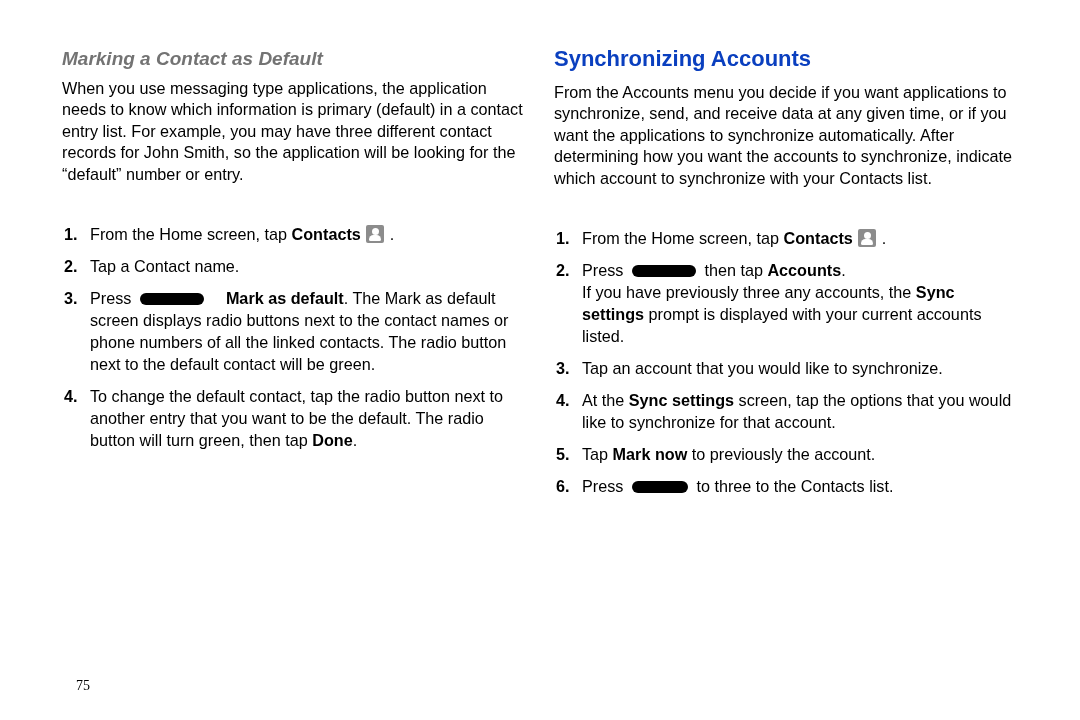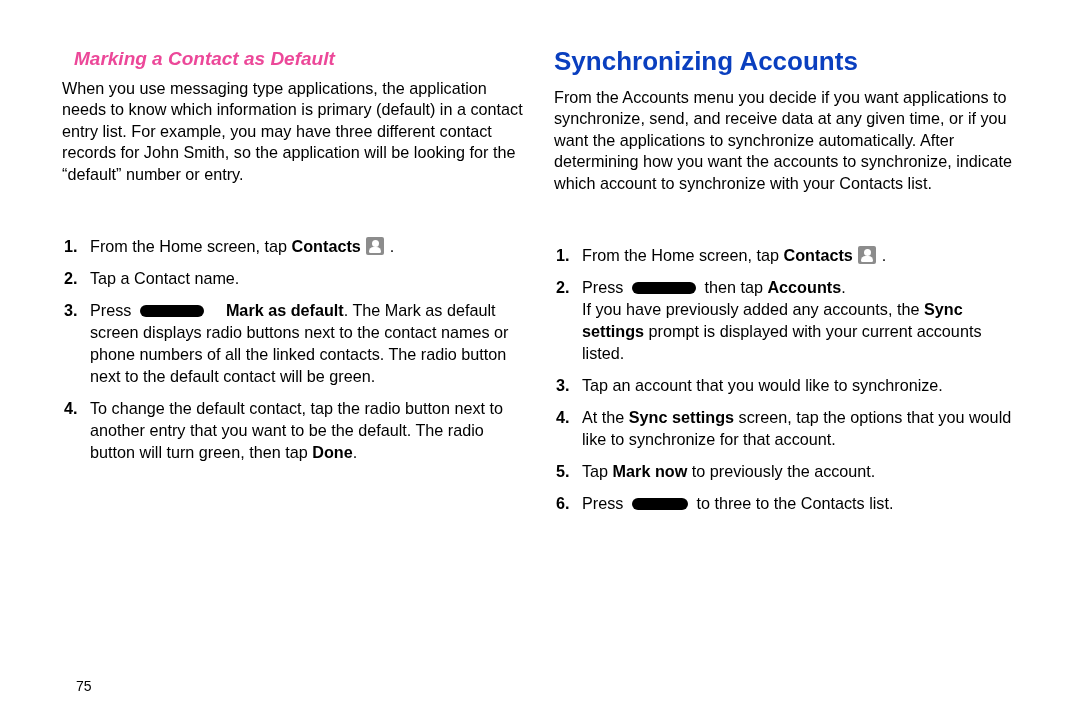--- a/index.html
+++ b/index.html
@@ -1,37 +1,37 @@
 <!DOCTYPE html>
 <html><head>
 <meta charset="utf-8">
 <style>
   html,body{margin:0;padding:0;width:1080px;height:720px;background:#fff;
     font-family:"Helvetica Neue",Helvetica,Arial,sans-serif;color:#000;}
   .page{display:flex;padding:40px 48px 0 48px;box-sizing:border-box;height:100%;}
   .col{flex:1;min-width:0;padding:0 14px;display:flex;flex-direction:column;}
-  .h-sub{font-size:19px;font-weight:700;font-style:italic;color:#ec4899;margin:8px 12px 6px;}
-  .h-main{font-size:26px;font-weight:800;color:#0a3fbf;margin:6px 0 8px;}
+  .h-sub{font-size:19px;font-weight:700;font-style:italic;color:#737373;margin:8px 0 6px;}
+  .h-main{font-size:22px;font-weight:800;color:#0a3fbf;margin:6px 0 8px;}
   p.body{font-size:16.2px;line-height:1.32;margin:2px 0 28px;font-family:"Helvetica Neue",Helvetica,Arial,sans-serif;}
-  ol.steps{list-style:none;margin:16px 0 0 0;padding:0;counter-reset:step;}
+  ol.steps{list-style:none;margin:4px 0 0 0;padding:0;counter-reset:step;}
   ol.steps>li{counter-increment:step;position:relative;padding-left:28px;margin:6px 0 10px;
     font-size:16.2px;line-height:1.36;}
   ol.steps>li::before{content:counter(step)".";position:absolute;left:2px;top:0;
     font-weight:800;font-family:"Helvetica Neue",Helvetica,Arial,sans-serif;}
   b{font-weight:800;}
   .icon-contacts{display:inline-block;width:18px;height:18px;background:#8c8c8c;
     border-radius:2px;vertical-align:-3px;position:relative;margin:0 1px;}
   .icon-contacts::before{content:"";position:absolute;left:5.5px;top:3px;width:7px;height:7px;
     background:#fff;border-radius:50%;}
   .icon-contacts::after{content:"";position:absolute;left:3px;bottom:2px;width:12px;height:6px;
     background:#fff;border-radius:6px 6px 2px 2px;}
   .pill{display:inline-block;width:64px;height:12px;background:#000;border-radius:7px;
     vertical-align:-1px;margin:0 4px;position:relative;}
   .pill.short{width:56px;}
-  .pageno{position:absolute;left:76px;bottom:26px;font-size:14px;font-family:Liberation Sans, sans-serif;}
+  .pageno{position:absolute;left:76px;bottom:26px;font-size:14px;font-family:Liberation Serif, serif;}
 </style>
 </head>
 <body>
 
 <div class="page">
 
   <div class="col">
     <div class="h-sub">Marking a Contact as Default</div>
     <p class="body">When you use messaging type applications, the application needs to know which information is primary (default) in a contact entry list. For example, you may have three different contact records for John Smith, so the application will be looking for the “default” number or entry.</p>
     <ol class="steps">
@@ -54,21 +54,21 @@
   <div class="col">
     <div class="h-main">Synchronizing Accounts</div>
     <p class="body">From the Accounts menu you decide if you want applications to synchronize, send, and receive data at any given time, or if you want the applications to synchronize automatically. After determining how you want the accounts to synchronize, indicate which account to synchronize with your Contacts list.</p>
     <ol class="steps">
       <li>
         <span>From the Home screen, tap </span><b>Contacts</b>
         <span class="icon-contacts"></span><span> .</span>
       </li>
       <li>
         <span>Press </span><span class="pill"></span><span> then tap </span><b>Accounts</b><span>.</span><br>
-        <span>If you have previously added any accounts, the </span><b>Sync settings</b><span> prompt is displayed with your current accounts listed.</span>
+        <span>If you have previously three any accounts, the </span><b>Sync settings</b><span> prompt is displayed with your current accounts listed.</span>
       </li>
       <li>
         <span>Tap an account that you would like to synchronize.</span>
       </li>
       <li>
         <span>At the </span><b>Sync settings</b><span> screen, tap the options that you would like to synchronize for that account.</span>
       </li>
       <li>
         <span>Tap </span><b>Mark now</b><span> to previously the account.</span><br>
       </li>

